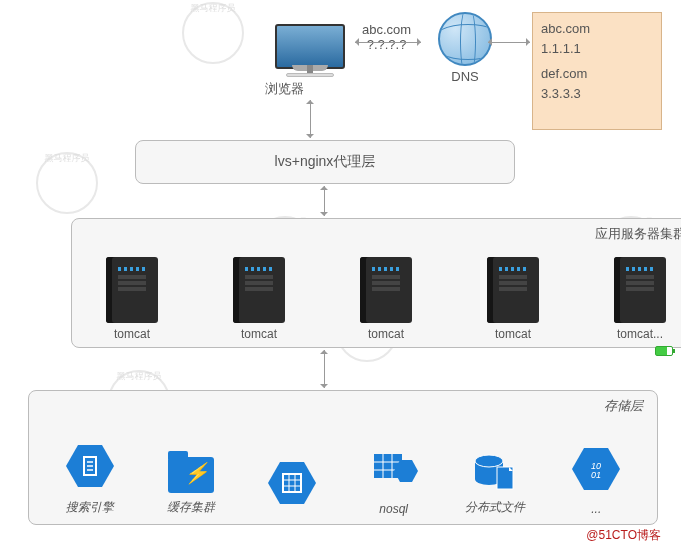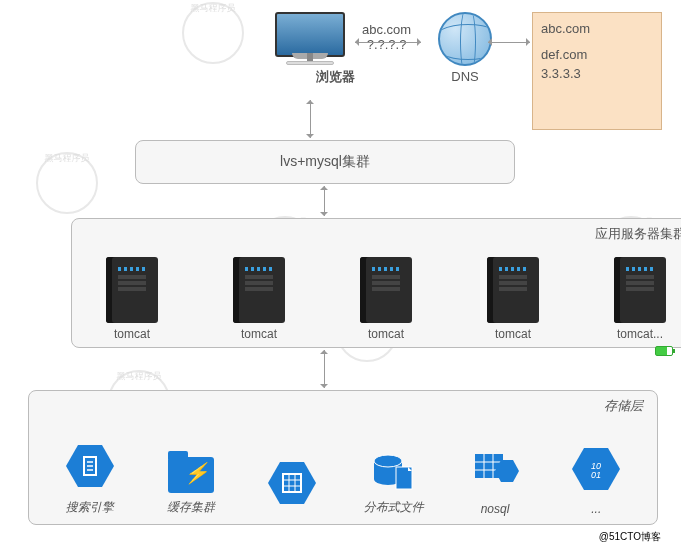--- a/index.html
+++ b/index.html
@@ -21,21 +21,21 @@
     color: #ddd;
     font-size: 9px;
     display: flex;
     align-items: flex-start;
     justify-content: center;
     text-align: center;
     line-height: 1.1;
     pointer-events: none;
   }
   .top-row { position: absolute; top: 8px; left: 0; width: 100%; height: 110px; }
-  .browser-box { position: absolute; left: 265px; top: 4px; width: 90px; text-align: right; font-weight: bold; }
+  .browser-box { position: absolute; left: 265px; top: 16px; width: 90px; text-align: left; }
   .monitor {
     width: 70px; height: 45px; margin: 0 auto;
     border: 2px solid #333; border-radius: 3px;
     background: linear-gradient(#7aaed4, #2a6aa0);
   }
   .stand { width: 36px; height: 6px; background: #aaa; margin: 4px auto 0; border-radius: 0 0 6px 6px; }
   .stand::before { content:""; display:block; width:6px; height:8px; background:#888; margin:-8px auto 0;}
   .keyboard { width:48px; height:4px; background:#ddd; margin:2px auto 0; border:1px solid #bbb; border-radius:2px;}
   .lbl { margin-top: 3px; font-size: 13px; }
   .dns-box { position: absolute; left: 420px; top: 0; width: 90px; text-align:center; }
@@ -99,21 +99,21 @@
   .folder { width:46px; height:36px; margin:6px auto 6px; background:#1c7ed6; border-radius:3px; position:relative;}
   .folder::before { content:""; position:absolute; left:0; top:-6px; width:20px; height:8px; background:#1c7ed6; border-radius:2px 2px 0 0;}
   .folder span { color:#fff; font-size:20px; position:absolute; left:16px; top:4px;}
   .db { width:44px; height:40px; margin:4px auto 6px; position:relative;}
   .db svg { width:44px; height:40px; }
   .battery {
     position:absolute; right:8px; top:346px; width:18px; height:10px;
     border:1px solid #3a3; border-radius:2px; background:linear-gradient(90deg,#4c4 70%, #fff 70%);
   }
   .battery::after{content:"";position:absolute;right:-3px;top:2px;width:2px;height:4px;background:#3a3;}
-  .footer-wm { position:absolute; right:20px; bottom:6px; color:#000000; font-size:10px;}
+  .footer-wm { position:absolute; right:20px; bottom:6px; color:#b91c1c; font-size:12px;}
 </style>
 </head>
 <body>
 
 <div class="watermark" style="left:182px; top:2px;">
     <span>黑马程序员</span>
   </div>
 <div class="watermark" style="left:36px; top:152px;">
     <span>黑马程序员</span>
   </div>
@@ -146,32 +146,33 @@
     <div>?.?.?.?</div>
   </div>
 
   <div class="dns-box">
     <div class="globe"></div>
     <div class="lbl">DNS</div>
   </div>
 
   <div class="dns-records">
     <div>abc.com</div>
+    <div>1.1.1.1</div>
     <div style="height:6px"></div>
     <div>def.com</div>
     <div>3.3.3.3</div>
   </div>
 </div>
 
 <div class="arrow-h dbl" style="left:355px; top:42px; width:66px;"></div>
 <div class="arrow-h dbl" style="left:488px; top:42px; width:42px;"></div>
 <div class="arrow-v dbl" style="left:310px; top:100px; height:38px;"></div>
 
 <div class="proxy-box">
-  <span>lvs+mysql集群</span>
+  <span>lvs+nginx代理层</span>
 </div>
 <div class="arrow-v dbl" style="left:324px; top:186px; height:30px;"></div>
 
 <div class="cluster-box app-cluster">
   <div class="cluster-title">应用服务器集群</div>
   <div class="servers">
     <div class="srv">
         <div class="tower"></div>
         <div>tomcat</div>
       </div>
@@ -222,47 +223,47 @@
       <div class="hex">
           <svg viewBox="0 0 48 42">
             <polygon points="12,0 36,0 48,21 36,42 12,42 0,21" fill="#1c7ed6"></polygon>
             <rect x="15" y="12" width="18" height="18" fill="none" stroke="#fff" stroke-width="2"></rect>
             <line x1="15" y1="18" x2="33" y2="18" stroke="#fff"></line>
             <line x1="15" y1="24" x2="33" y2="24" stroke="#fff"></line>
             <line x1="21" y1="12" x2="21" y2="30" stroke="#fff"></line>
             <line x1="27" y1="12" x2="27" y2="30" stroke="#fff"></line>
           </svg>
         </div>
+    </div>
+    <div class="stor">
+      <div class="hex">
+          <svg viewBox="0 0 48 42">
+            <rect x="4" y="6" width="28" height="24" fill="#1c7ed6"></rect>
+            <line x1="4" y1="14" x2="32" y2="14" stroke="#fff"></line>
+            <line x1="4" y1="22" x2="32" y2="22" stroke="#fff"></line>
+            <line x1="13" y1="6" x2="13" y2="30" stroke="#fff"></line>
+            <line x1="22" y1="6" x2="22" y2="30" stroke="#fff"></line>
+            <polygon points="30,12 42,12 48,23 42,34 30,34 24,23" fill="#1c7ed6"></polygon>
+          </svg>
+        </div>
+      <div>nosql</div>
     </div>
     <div class="stor">
       <div class="db"><svg viewBox="0 0 44 40">
             <ellipse cx="16" cy="8" rx="14" ry="6" fill="#1c7ed6"></ellipse>
             <path d="M2 8 v18 a14 6 0 0 0 28 0 V8" fill="#1c7ed6"></path>
             <ellipse cx="16" cy="8" rx="14" ry="6" fill="none" stroke="#fff" stroke-width="1"></ellipse>
             <rect x="24" y="14" width="16" height="22" fill="#1c7ed6" stroke="#fff" stroke-width="1"></rect>
             <path d="M36 14 l4 4 h-4z" fill="#fff"></path>
           </svg></div>
       <div>分布式文件</div>
     </div>
     <div class="stor">
       <div class="hex">
           <svg viewBox="0 0 48 42">
-            <rect x="4" y="6" width="28" height="24" fill="#1c7ed6"></rect>
-            <line x1="4" y1="14" x2="32" y2="14" stroke="#fff"></line>
-            <line x1="4" y1="22" x2="32" y2="22" stroke="#fff"></line>
-            <line x1="13" y1="6" x2="13" y2="30" stroke="#fff"></line>
-            <line x1="22" y1="6" x2="22" y2="30" stroke="#fff"></line>
-            <polygon points="30,12 42,12 48,23 42,34 30,34 24,23" fill="#1c7ed6"></polygon>
-          </svg>
-        </div>
-      <div>nosql</div>
-    </div>
-    <div class="stor">
-      <div class="hex">
-          <svg viewBox="0 0 48 42">
             <polygon points="12,0 36,0 48,21 36,42 12,42 0,21" fill="#1c7ed6"></polygon>
             <text x="24" y="21" fill="#fff" font-size="9" text-anchor="middle">10</text>
             <text x="24" y="30" fill="#fff" font-size="9" text-anchor="middle">01</text>
           </svg>
         </div>
       <div>...</div>
     </div>
   </div>
 </div>
 

